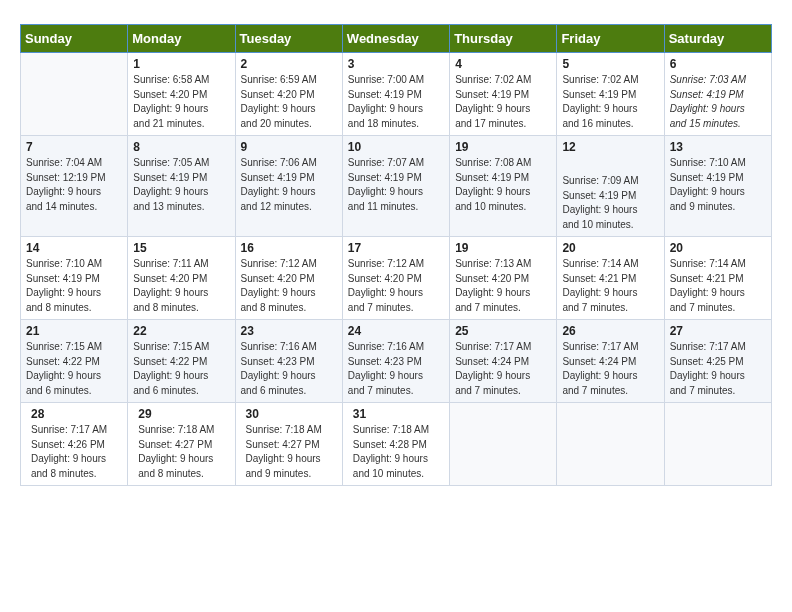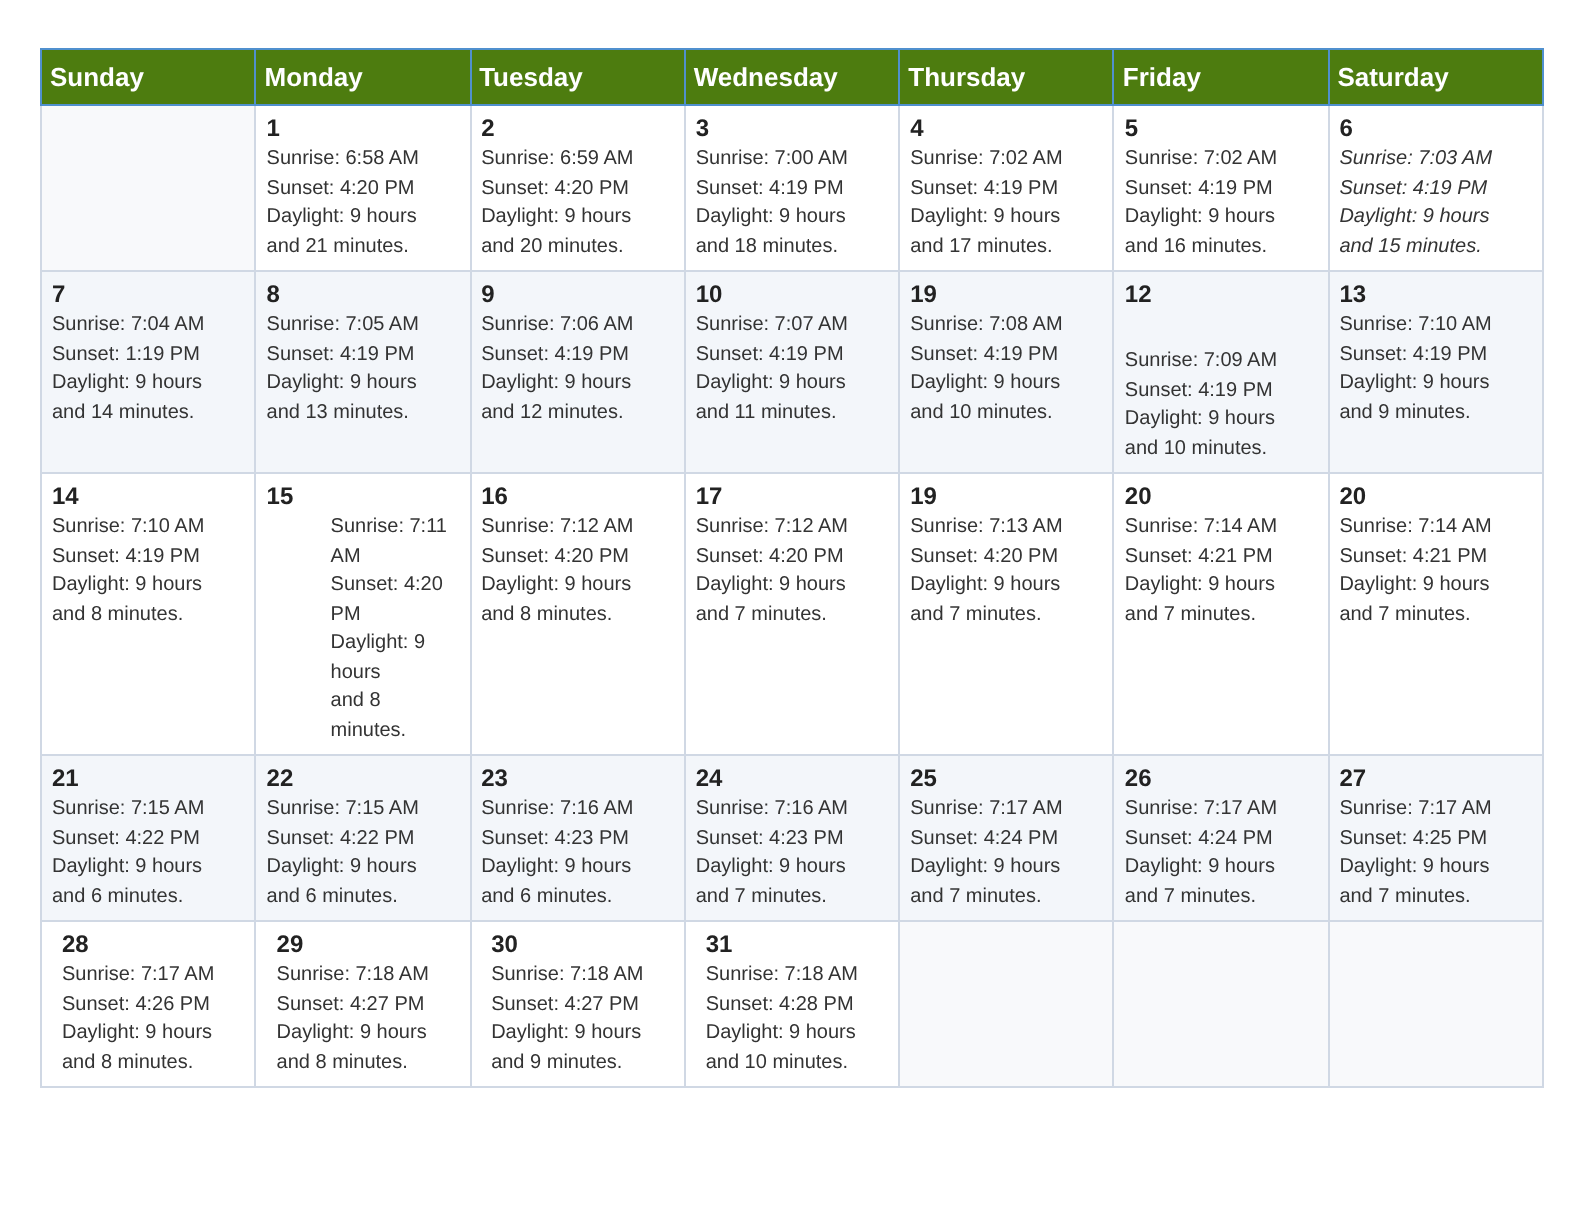--- a/index.html
+++ b/index.html
@@ -147,21 +147,21 @@
             <div class="day-info" style="white-space: pre-line; font-style: italic;">Sunrise: 7:03 AM
 Sunset: 4:19 PM
 Daylight: 9 hours
 and 15 minutes.</div>
           </td>
         </tr>
         <tr>
           <td>
             <span class="day-number">7</span>
             <div class="day-info" style="white-space: pre-line;">Sunrise: 7:04 AM
-Sunset: 1:19 PM
+Sunset: 12:19 PM
 Daylight: 9 hours
 and 14 minutes.</div>
           </td>
           <td>
             <span class="day-number">8</span>
             <div class="day-info" style="white-space: pre-line;">Sunrise: 7:05 AM
 Sunset: 4:19 PM
 Daylight: 9 hours
 and 13 minutes.</div>
           </td>
@@ -204,21 +204,21 @@
         <tr>
           <td>
             <span class="day-number">14</span>
             <div class="day-info" style="white-space: pre-line;">Sunrise: 7:10 AM
 Sunset: 4:19 PM
 Daylight: 9 hours
 and 8 minutes.</div>
           </td>
           <td>
             <span class="day-number">15</span>
-            <div class="day-info" style="white-space: pre-line; margin-left: 32px;">Sunrise: 7:11 AM
+            <div class="day-info" style="white-space: pre-line;">Sunrise: 7:11 AM
 Sunset: 4:20 PM
 Daylight: 9 hours
 and 8 minutes.</div>
           </td>
           <td>
             <span class="day-number">16</span>
             <div class="day-info" style="white-space: pre-line;">Sunrise: 7:12 AM
 Sunset: 4:20 PM
 Daylight: 9 hours
 and 8 minutes.</div>

